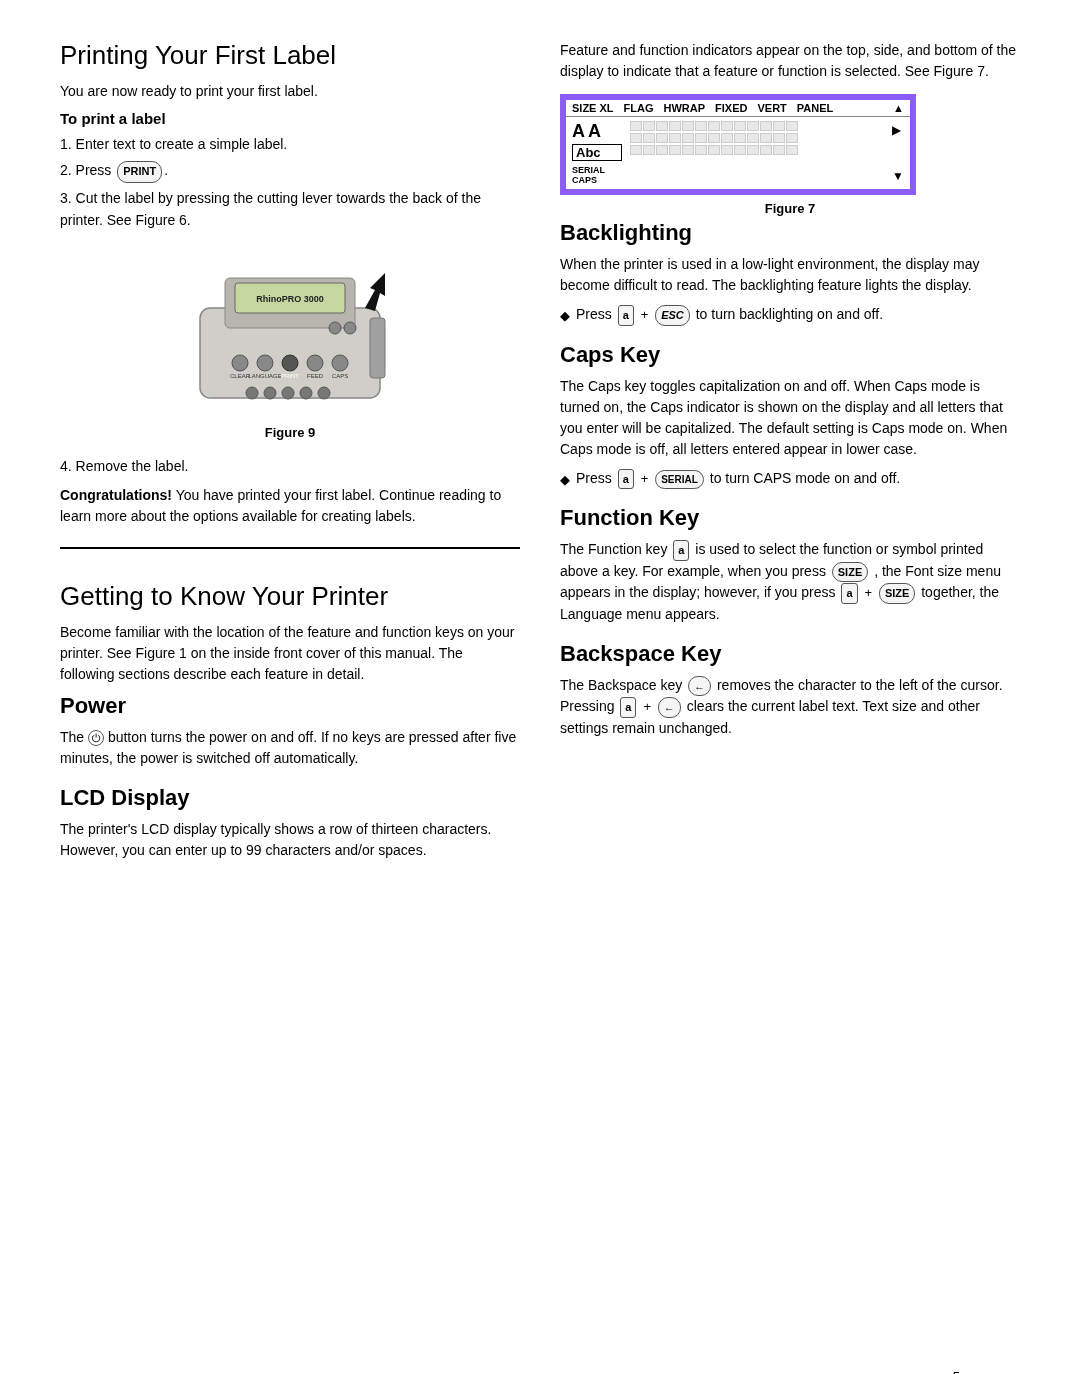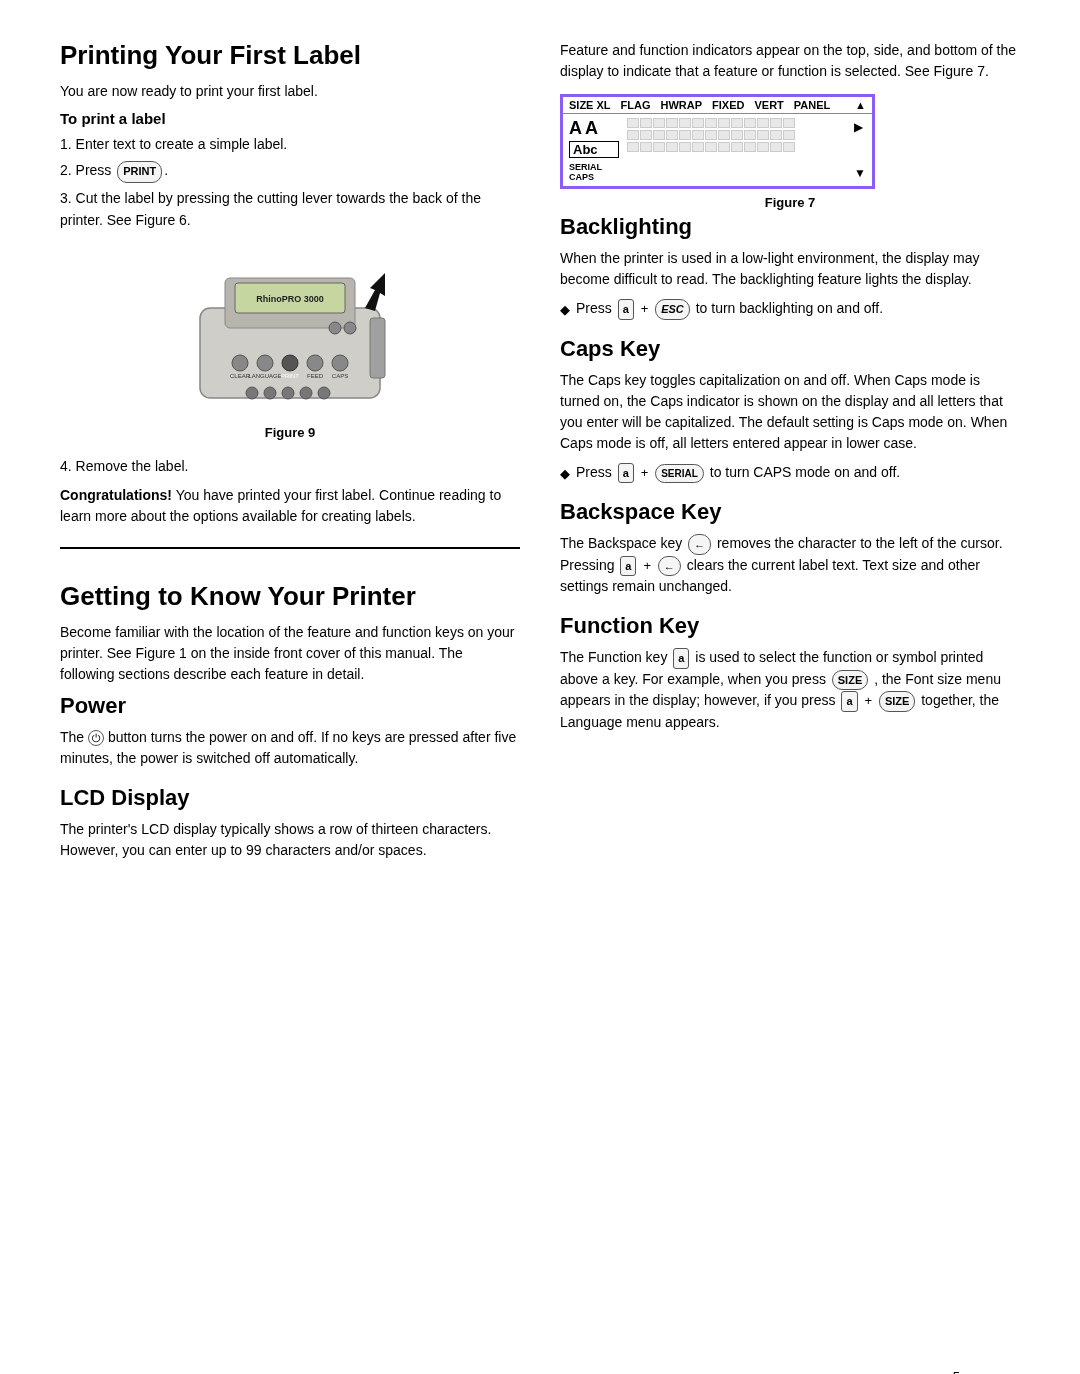--- a/index.html
+++ b/index.html
@@ -19,21 +19,21 @@
     .left-col {
       flex: 1;
       max-width: 460px;
     }
     .right-col {
       flex: 1;
       max-width: 460px;
     }
     h1.section-title {
       font-size: 26px;
-      font-weight: bold;
+      font-weight: normal;
       margin-bottom: 10px;
     }
     h2.section-title {
       font-size: 22px;
       font-weight: bold;
       margin-bottom: 8px;
     }
     h3.sub-title {
       font-size: 15px;
       font-weight: bold;
@@ -75,24 +75,24 @@
       text-align: center;
       margin: 16px 0;
     }
     .printer-figure .fig-label {
       font-size: 13px;
       font-weight: bold;
       margin-top: 4px;
     }
     
     .display-figure {
-      border: 3px solid #8b5cf6;
+      border: 6px solid #8b5cf6;
       margin-bottom: 6px;
       font-size: 12px;
-      width: 315px;
+      width: 356px;
     }
     .display-header {
       display: flex;
       border-bottom: 1px solid #888;
       padding: 2px 6px;
       gap: 10px;
       font-size: 11px;
       font-weight: bold;
       background: #fff;
     }
@@ -373,43 +373,43 @@
             <span>Press</span>
             <span class="key-badge-sq">a</span>
             <span class="plus-sign">+</span>
             <span class="key-badge" style="font-size:10px;">SERIAL</span>
             <span>to turn CAPS mode on and off.</span>
           </span>
         </div>
       </div>
 
       <div class="section-block">
-        <h2 class="section-title">Backspace Key</h2>
-        <p>
-          <span>The Backspace key</span>
-          <span class="key-badge">←</span>
-          <span>removes the character to the left of the cursor. Pressing</span>
-          <span class="key-badge-sq">a</span>
-          <span class="plus-sign">+</span>
-          <span class="key-badge">←</span>
-          <span>clears the current label text. Text size and other settings remain unchanged.</span>
-        </p>
-      </div>
-
-      <div class="section-block">
         <h2 class="section-title">Function Key</h2>
         <p>
           <span>The Function key</span>
           <span class="key-badge-sq">a</span>
           <span>is used to select the function or symbol printed above a key. For example, when you press</span>
           <span class="key-badge">SIZE</span>
           <span>, the Font size menu appears in the display; however, if you press</span>
           <span class="key-badge-sq">a</span>
           <span class="plus-sign">+</span>
           <span class="key-badge">SIZE</span>
           <span>together, the Language menu appears.</span>
         </p>
       </div>
+
+      <div class="section-block">
+        <h2 class="section-title">Backspace Key</h2>
+        <p>
+          <span>The Backspace key</span>
+          <span class="key-badge">←</span>
+          <span>removes the character to the left of the cursor. Pressing</span>
+          <span class="key-badge-sq">a</span>
+          <span class="plus-sign">+</span>
+          <span class="key-badge">←</span>
+          <span>clears the current label text. Text size and other settings remain unchanged.</span>
+        </p>
+      </div>
     </div>
   </div>
 
   <div class="page-number">5</div>
 </div>
 
 </body></html>

